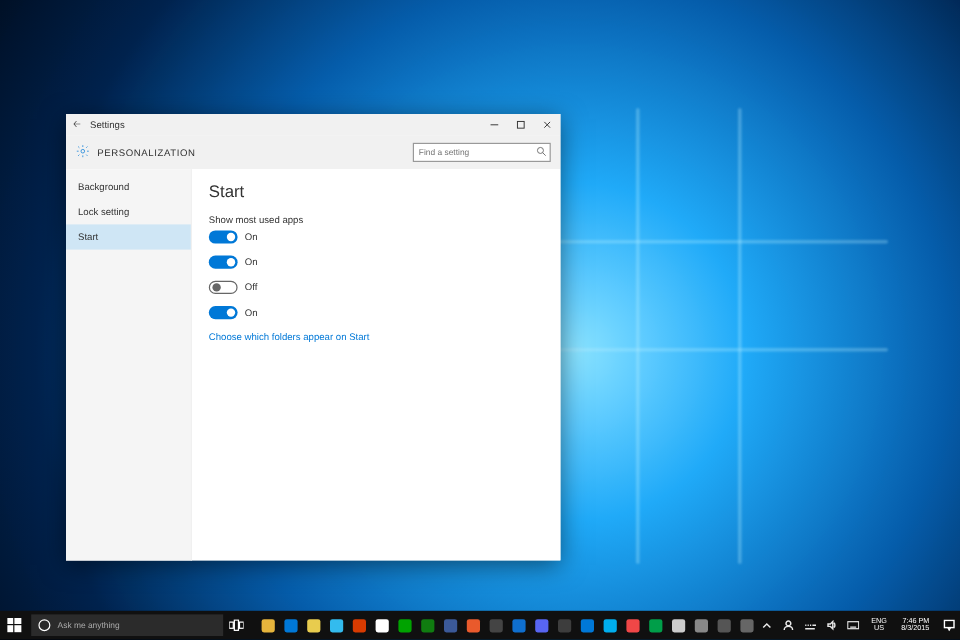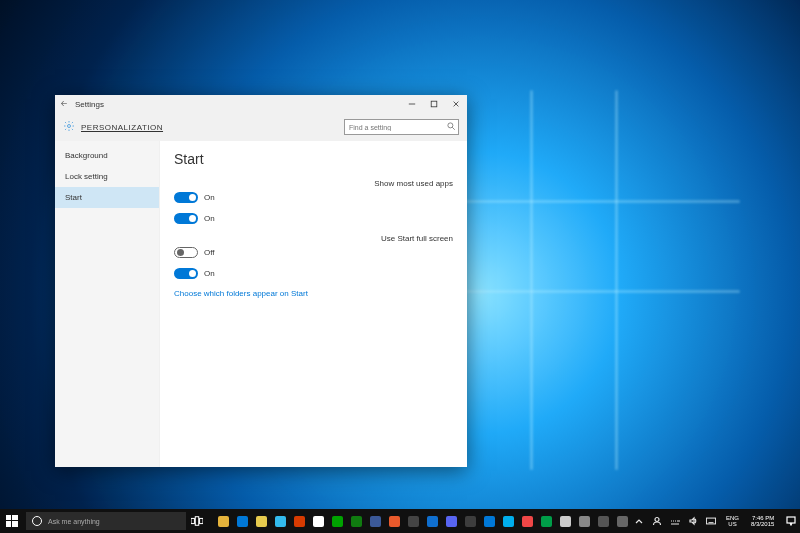--- a/index.html
+++ b/index.html
@@ -35,21 +35,21 @@
   }
   .titlebar .back {width:18px; text-align:center; cursor:default;}
   .titlebar .title {flex:1; padding-left:2px;}
   .titlebar .ctl {width:22px;height:100%;display:flex;align-items:center;justify-content:center;cursor:default;}
   .titlebar .ctl svg{width:8px;height:8px;stroke:#333;fill:none;stroke-width:1;}
   .header {
     height:28px; background:#f1f1f1; display:flex; align-items:center;
     padding:0 8px; gap:6px; border-bottom:0;
   }
   .header .gear svg{width:12px;height:12px;stroke:#0078d7;fill:none;stroke-width:1.2;}
-  .header .breadcrumb{flex:1;font-size:8px;letter-spacing:.5px;color:#333;text-decoration:underline;}
+  .header .breadcrumb{flex:1;font-size:8px;letter-spacing:.5px;color:#333;}
   .searchwrap {position:relative;}
   .searchwrap input {
     width:115px; height:16px; border:1px solid #999; background:#fff;
     font-size:7px; padding:0 14px 0 4px; color:#666; outline:none;
   }
   .searchwrap .sicon{position:absolute; right:3px; top:2px;}
   .searchwrap .sicon svg{width:10px;height:10px;stroke:#666;fill:none;stroke-width:1.2;}
   .body {
     flex:1; display:flex; background:#fff;
   }
@@ -58,21 +58,21 @@
     padding-top:4px;
   }
   .sitem {
     font-size:8px; padding:6px 10px; color:#333; cursor:default;
   }
   .sitem.selected {background:#cfe6f5;}
   .content {
     flex:1; padding:10px 14px;
   }
   .content h1 {font-size:14px; font-weight:400; margin-bottom:12px;}
-  .setting {margin-bottom:10px;text-align:right;}
+  .setting {margin-bottom:10px;}
   .setting .slabel{font-size:8px; color:#333; margin-bottom:4px;}
   .toggle {
     display:flex; align-items:center; gap:6px;
   }
   .toggle .track {
     width:24px;height:11px;border-radius:6px;position:relative;cursor:default;
   }
   .toggle.on .track{background:#0078d7;}
   .toggle.off .track{background:transparent;border:1px solid #666;}
   .toggle .knob{
@@ -175,21 +175,20 @@
           </div>
           <div class="setting">
             <div class="toggle on">
               <div class="track">
                 <div class="knob"></div>
               </div>
               <span class="state">On</span>
             </div>
           </div>
           <div class="setting">
-            <div class="slabel">Use Start full screen</div>
             <div class="toggle off">
               <div class="track">
                 <div class="knob"></div>
               </div>
               <span class="state">Off</span>
             </div>
           </div>
           <div class="setting">
             <div class="toggle on">
               <div class="track">

